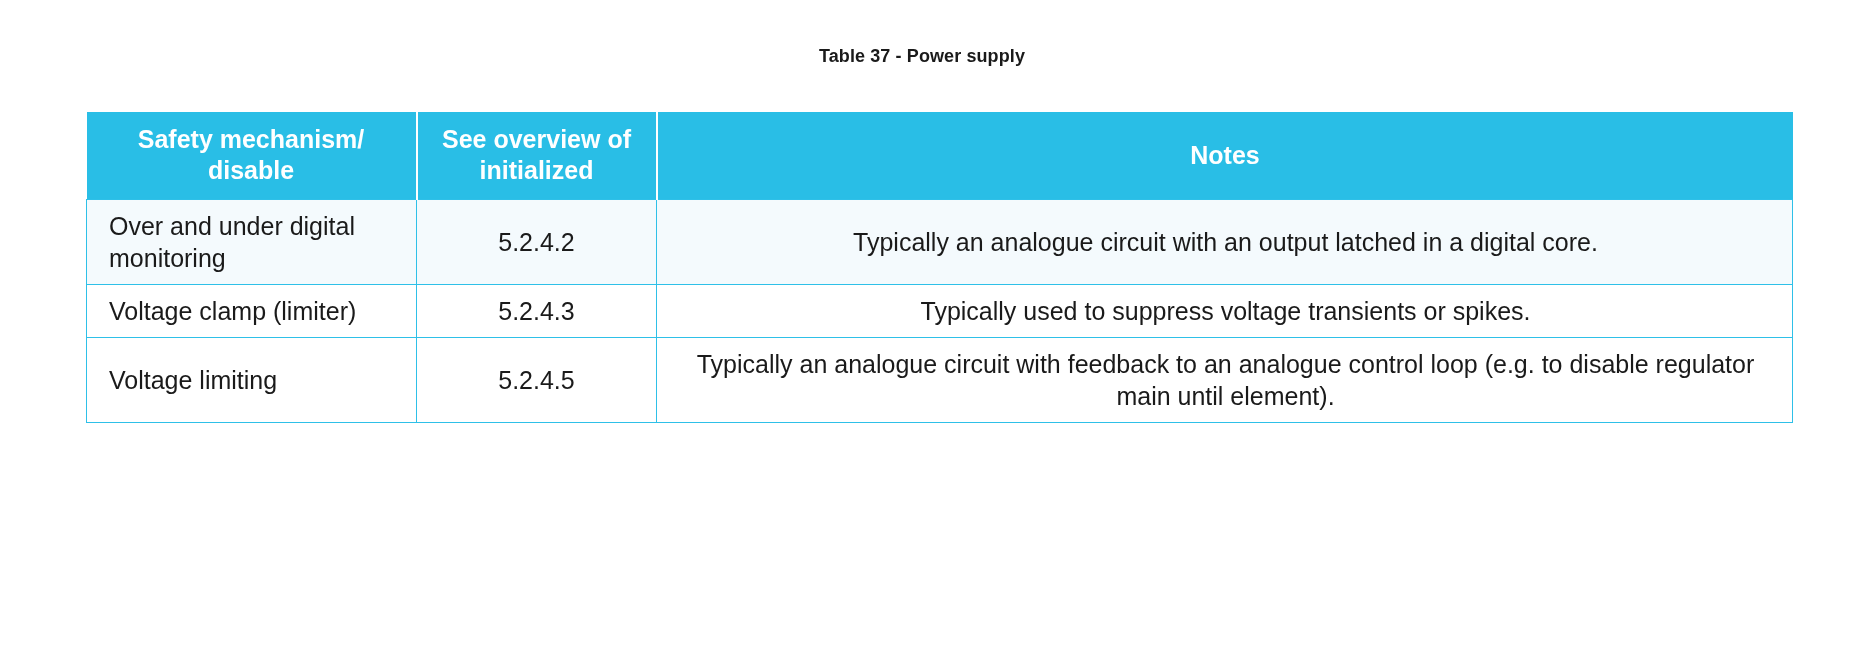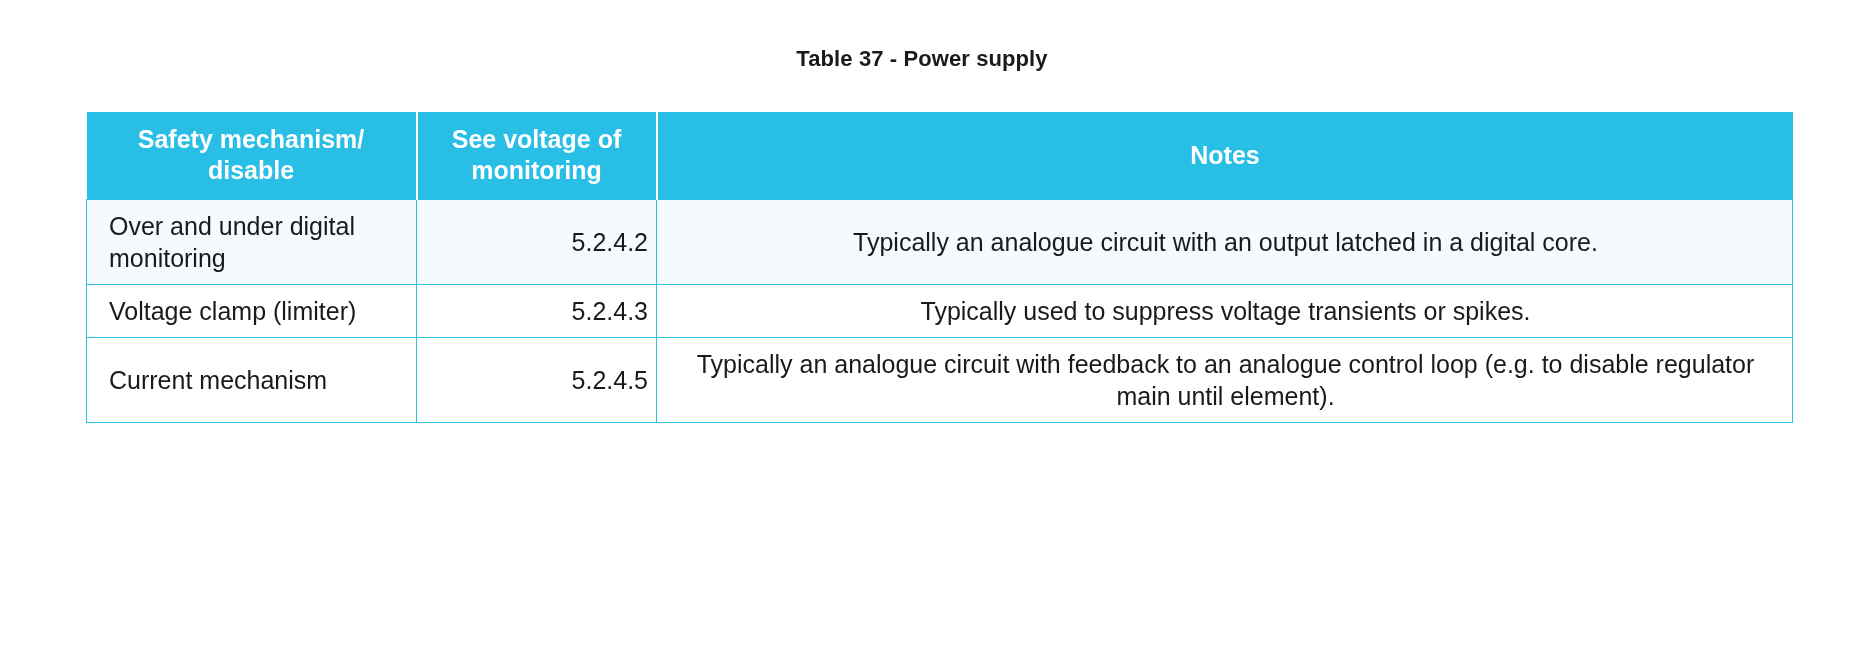--- a/index.html
+++ b/index.html
@@ -19,21 +19,21 @@
     width: 1876px;
     height: 660px;
     background: #ffffff;
   }
   .table-title {
     position: absolute;
     top: 46px;
     left: 0;
     width: 1844px;
     text-align: center;
-    font-size: 22px;
+    font-size: 18px;
     font-weight: bold;
     color: #1a1a1a;
     letter-spacing: 0.1px;
   }
   .table-wrap {
     position: absolute;
     top: 112px;
     left: 86px;
     width: 1706px;
   }
@@ -70,21 +70,21 @@
     font-size: 25px;
     color: #1a1a1a;
     box-sizing: border-box;
   }
   tbody td.col-mech {
     padding: 10px 10px 10px 22px;
     text-align: left;
   }
   tbody td.col-ref {
     padding: 10px 8px;
-    text-align: right;
+    text-align: center;
   }
   tbody td.col-notes {
     padding: 10px 12px 10px 14px;
     text-align: center;
   }
   tbody tr.alt td { background: #f4fafd; }
   tbody tr.plain td { background: #ffffff; }
 
   tbody tr.r-tall1 { height: 66px; }
   tbody tr.r-short { height: 48px; margin-left: 45px; }
@@ -104,39 +104,39 @@
         <col class="c2">
         <col class="c3">
       </colgroup>
       <thead>
         <tr>
           <th>
             <span>Safety mechanism/</span><br>
             <span>disable</span>
           </th>
           <th>
-            <span>See voltage of</span><br>
-            <span>monitoring</span>
+            <span>See overview of</span><br>
+            <span>initialized</span>
           </th>
           <th>Notes</th>
         </tr>
       </thead>
       <tbody>
         <tr class="alt r-tall1">
           <td class="col-mech">Over and under digital monitoring</td>
           <td class="col-ref">5.2.4.2</td>
           <td class="col-notes">Typically an analogue circuit with an output latched in a digital core.</td>
         </tr>
         <tr class="plain r-short">
           <td class="col-mech">Voltage clamp (limiter)</td>
           <td class="col-ref">5.2.4.3</td>
           <td class="col-notes">Typically used to suppress voltage transients or spikes.</td>
         </tr>
         <tr class="plain r-tall2">
-          <td class="col-mech">Current mechanism</td>
+          <td class="col-mech">Voltage limiting</td>
           <td class="col-ref">5.2.4.5</td>
           <td class="col-notes">Typically an analogue circuit with feedback to an analogue control loop (e.g. to disable regulator main until element).</td>
         </tr>
       </tbody>
     </table>
   </div>
 
 </div>
 
 </body></html>

